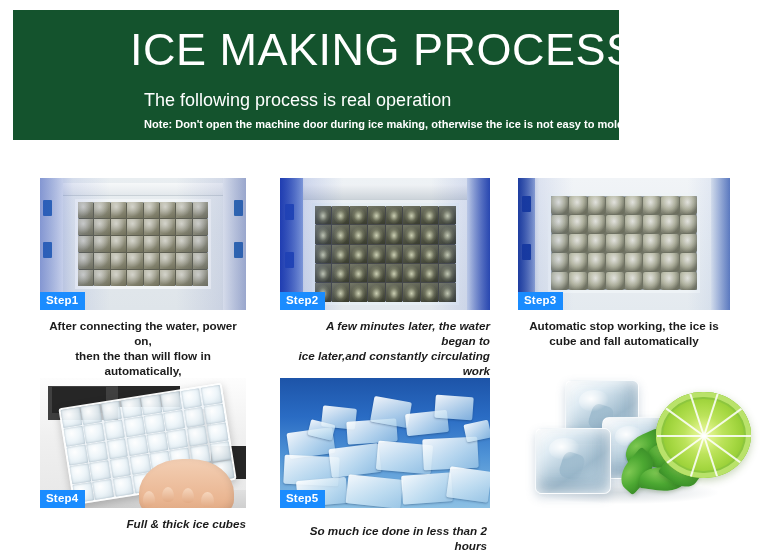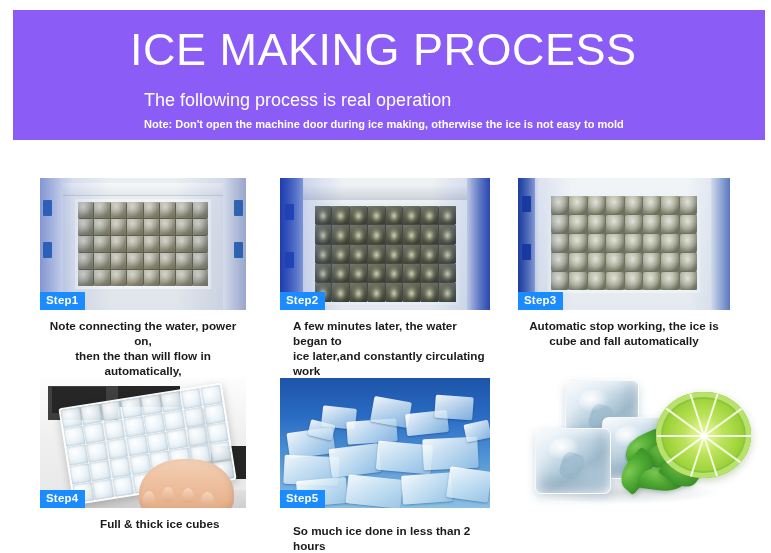--- a/index.html
+++ b/index.html
@@ -14,23 +14,23 @@
     overflow: hidden;
     font-family: "Liberation Sans", sans-serif;
     -webkit-font-smoothing: antialiased;
   }
 
   
   #header-banner {
     position: absolute;
     left: 13px;
     top: 10px;
-    width: 752px;
+    width: 606px;
     height: 130px;
-    background: #8b5cf6;
+    background: #14532d;
     box-sizing: border-box;
   }
   #header-title {
     position: absolute;
     left: 117px;
     top: 17px;
     font-size: 45px;
     line-height: 46px;
     font-weight: 400;
     letter-spacing: 0.5px;
@@ -83,21 +83,21 @@
     z-index: 9;
   }
   .step-caption {
     font-size: 11.7px;
     line-height: 15px;
     color: #1b1b1b;
     font-weight: 600;
     margin-top: 8px;
   }
   .cap-center { text-align: center; }
-  .cap-left   { text-align: left; }
+  .cap-left   { text-align: right; font-style: italic; }
 
   
   .machine {
     position: absolute;
     inset: 0;
   }
   
   .m-body {
     position: absolute;
     inset: 0;
@@ -361,21 +361,21 @@
           <div class="cell"></div>
           <div class="cell"></div>
           <div class="cell"></div>
           <div class="cell"></div>
       </div>
       <div class="m-blue-wash"></div>
     </div>
     <div class="step-badge">Step1</div>
   </div>
   <div class="step-caption cap-center">
-    <div>Note connecting the water, power on,</div>
+    <div>After connecting the water, power on,</div>
     <div>then the than will flow in automatically,</div>
     <div>and constantly circulating work</div>
   </div>
 </div>
 
 <div class="step-card" style="left:280px; top:178px; width:210px;">
   <div class="step-photo" style="width:210px; height:132px;">
     <div class="machine">
       <div class="m-body" style="background:linear-gradient(180deg,#eef2f5,#e2e8ed);"></div>
       <div class="m-side left" style="background:linear-gradient(90deg,#1b3fae,#8fa8dd);"></div>

